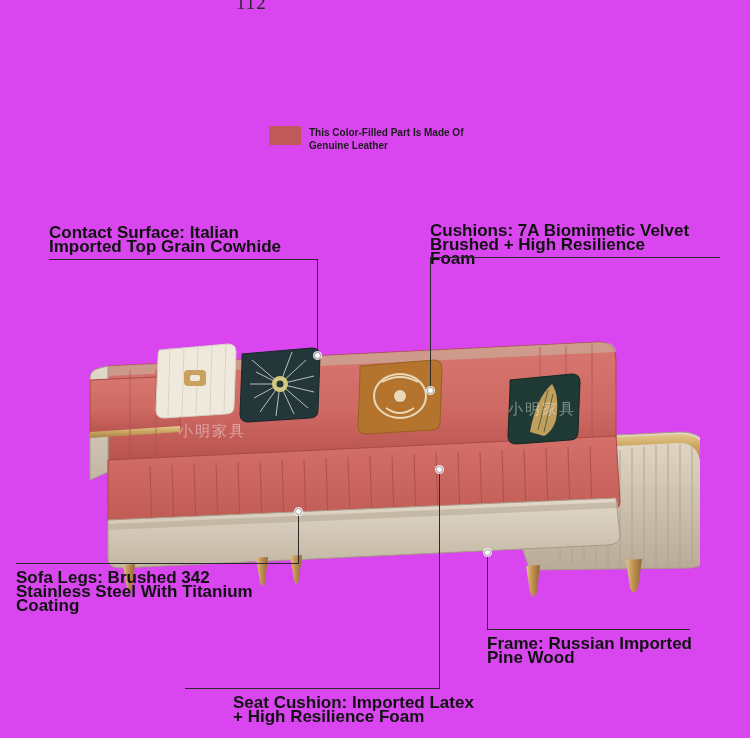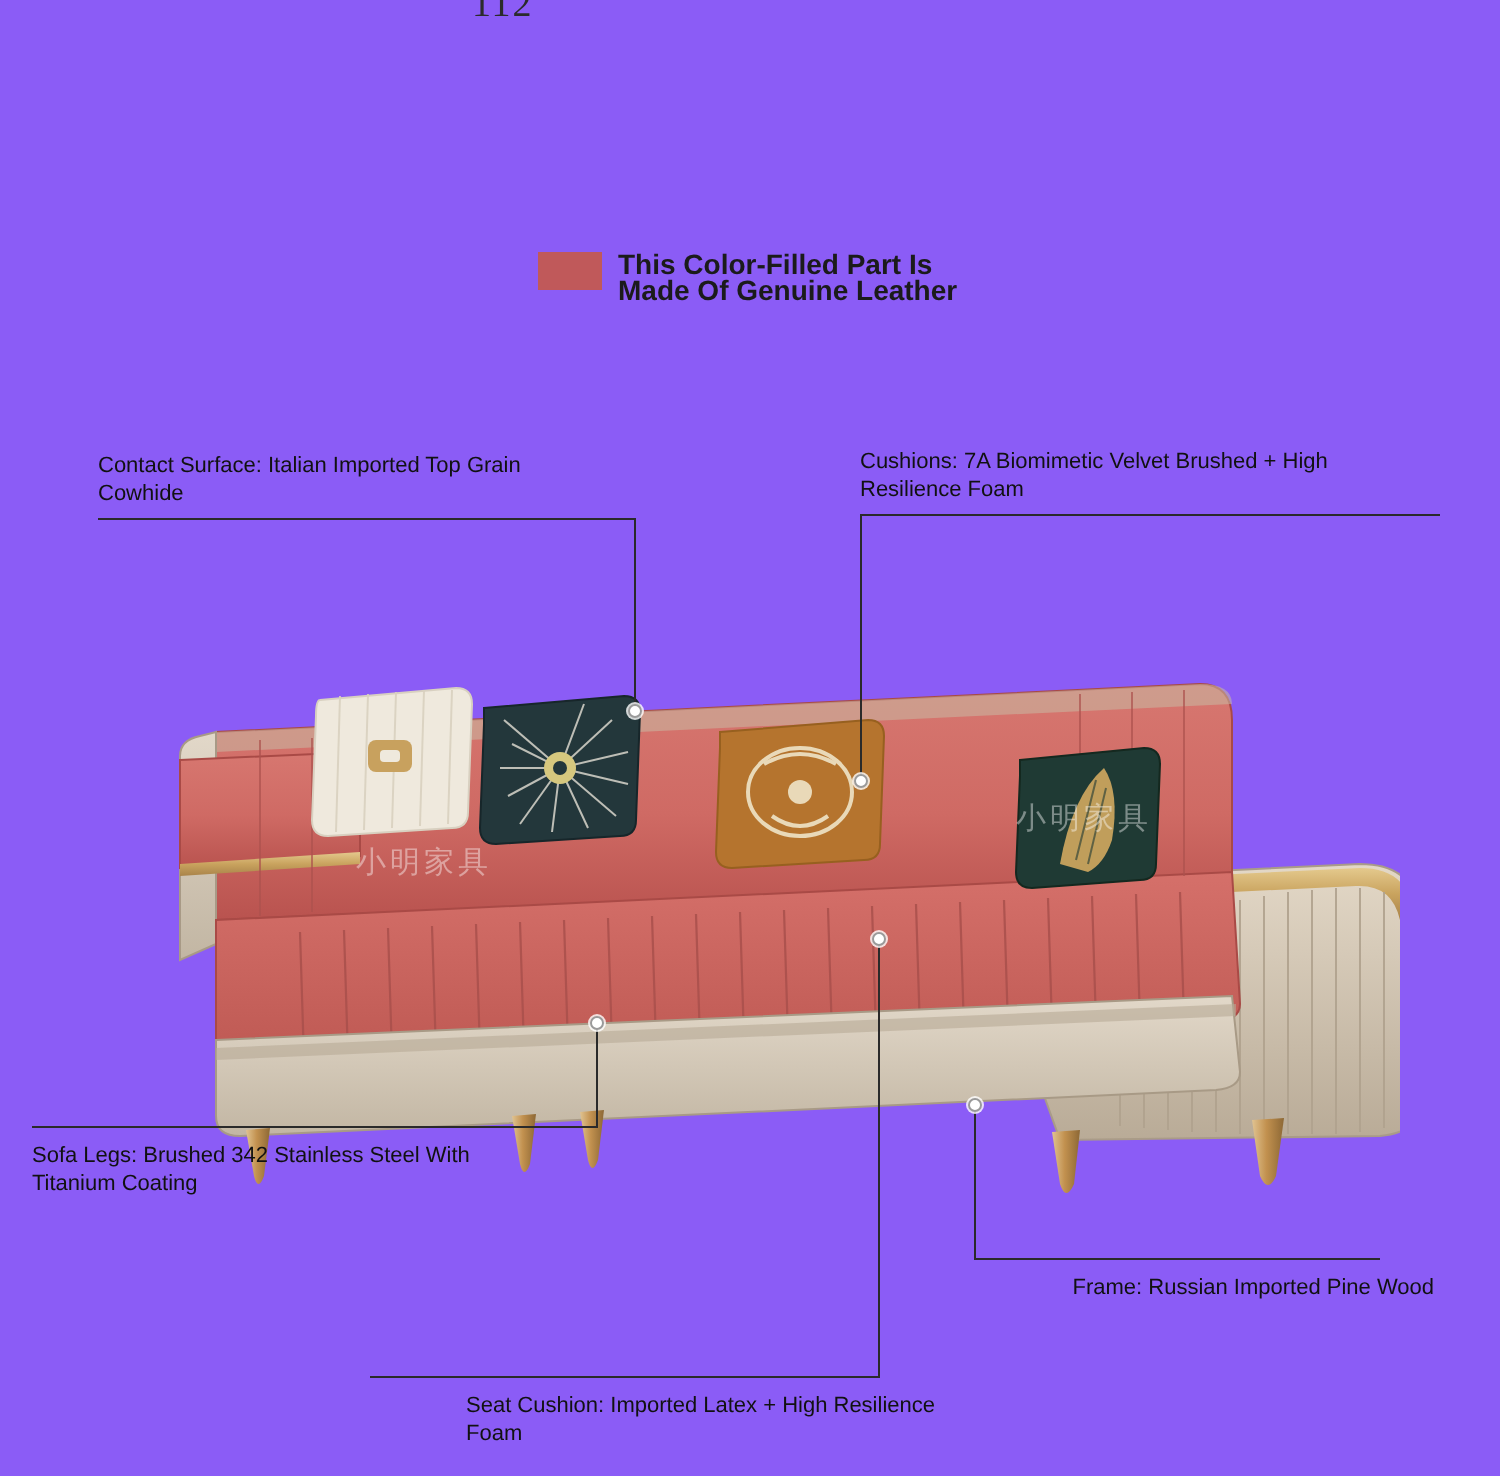--- a/index.html
+++ b/index.html
@@ -10,21 +10,21 @@
     width: 750px;
     height: 738px;
     background: #ffffff;
     font-family: "Liberation Sans", sans-serif;
     overflow: hidden;
   }
   #stage {
     position: relative;
     width: 750px;
     height: 738px;
-    background: #8b5cf6;
+    background: #d946ef;
   }
 
   
   .top-number {
     position: absolute;
     left: 236px;
     top: -8px;
     font-size: 19px;
     color: #2b2b2b;
     letter-spacing: 1px;
@@ -40,43 +40,44 @@
     align-items: flex-start;
   }
   .legend-swatch {
     width: 32px;
     height: 19px;
     background: #c0595a;
     margin-right: 8px;
     flex: 0 0 auto;
   }
   .legend-text {
-    font-size: 14px;
+    font-size: 10px;
     line-height: 13px;
     color: #1b1b1b;
     font-weight: bold;
     max-width: 190px;
   }
 
   
   .sofa-wrap {
     position: absolute;
     left: 60px;
     top: 320px;
     width: 640px;
     height: 300px;
   }
 
   
   .callout {
     position: absolute;
-    font-size: 11px;
+    font-size: 17px;
     line-height: 14px;
     color: #111111;
     white-space: pre-line;
+    font-weight: bold;
   }
   .rule {
     position: absolute;
     background: #2a2a2a;
   }
   .rule.h { height: 1px; }
   .rule.v { width: 1px; }
   .dot {
     position: absolute;
     width: 5px;
@@ -283,21 +284,21 @@
   <div class="callout" style="left:430px; top:224px; width:260px;">Cushions: 7A Biomimetic Velvet Brushed + High Resilience Foam</div>
   <div class="rule h" style="left:430px; top:257px; width:290px;"></div>
   <div class="rule v" style="left:430px; top:257px; height:133px;"></div>
   <div class="dot" style="left:427px; top:387px;"></div>
 
   <div class="callout" style="left:16px; top:571px; width:250px;">Sofa Legs: Brushed 342 Stainless Steel With Titanium Coating</div>
   <div class="rule h" style="left:16px; top:563px; width:283px;"></div>
   <div class="rule v" style="left:298px; top:512px; height:51px;"></div>
   <div class="dot" style="left:295px; top:508px;"></div>
 
-  <div class="callout" style="left:487px; top:637px; width:230px;text-align:right;">Frame: Russian Imported Pine Wood</div>
+  <div class="callout" style="left:487px; top:637px; width:230px;">Frame: Russian Imported Pine Wood</div>
   <div class="rule h" style="left:487px; top:629px; width:203px;"></div>
   <div class="rule v" style="left:487px; top:553px; height:76px;"></div>
   <div class="dot" style="left:484px; top:549px;"></div>
 
   <div class="callout" style="left:185px; top:696px; width:250px;margin-left:48px;">Seat Cushion: Imported Latex + High Resilience Foam</div>
   <div class="rule h" style="left:185px; top:688px; width:255px;"></div>
   <div class="rule v" style="left:439px; top:470px; height:218px;"></div>
   <div class="dot" style="left:436px; top:466px;"></div>
 
 </div>

